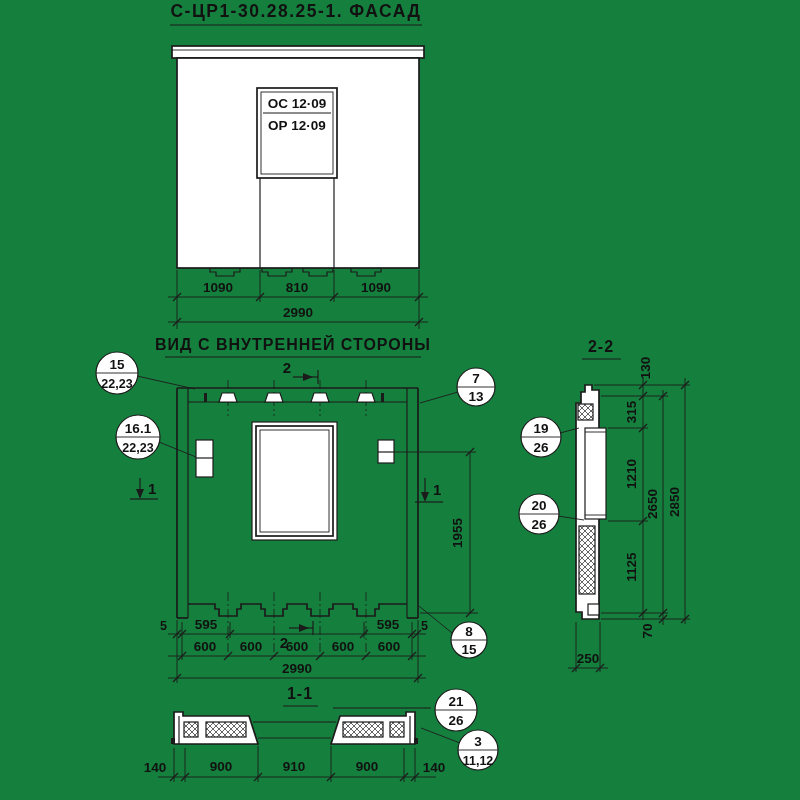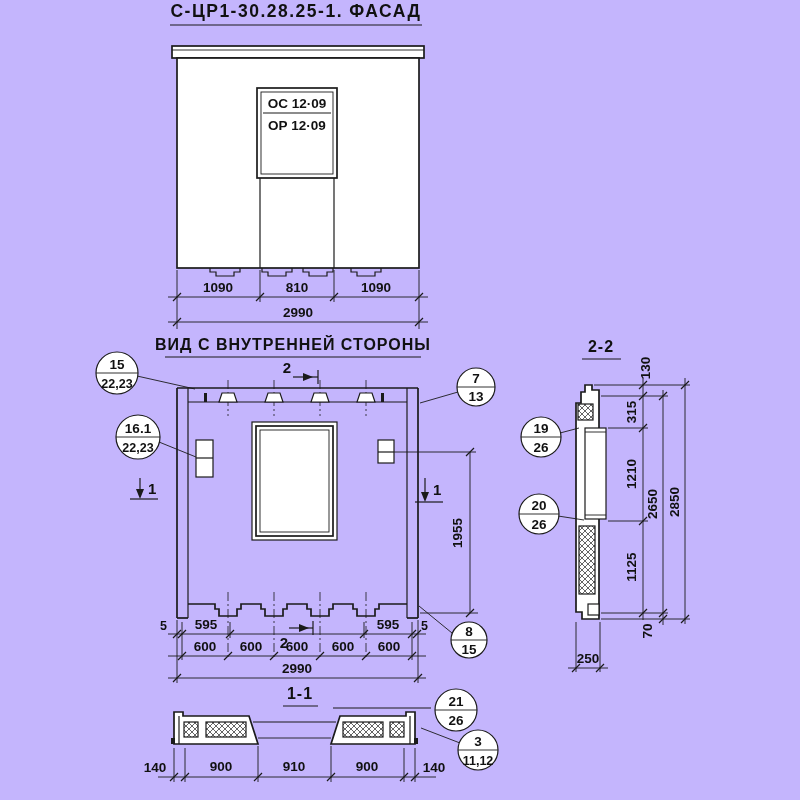--- a/index.html
+++ b/index.html
@@ -1,16 +1,16 @@
 <!DOCTYPE html>
 <html><head>
 <meta charset="utf-8">
 <style>
   html,body{margin:0;padding:0;background:#ffffff;}
-  .sheet{position:relative;width:800px;height:800px;background:#c4b5fd;overflow:hidden;
+  .sheet{position:relative;width:800px;height:800px;background:#15803d;overflow:hidden;
          font-family:"Liberation Sans", sans-serif;}
   svg{position:absolute;left:0;top:0;}
   .ln{stroke:#1b1b1b;stroke-width:1.7;fill:none;}
   .md{stroke:#1b1b1b;stroke-width:1.2;fill:none;}
   .tn{stroke:#1b1b1b;stroke-width:0.9;fill:none;}
   .cl{stroke:#1b1b1b;stroke-width:0.8;fill:none;stroke-dasharray:9 3 2 3;}
   .fill{fill:#1b1b1b;stroke:none;}
   .wh{fill:#ffffff;}
   .hx{fill:url(#xh);stroke:#1b1b1b;stroke-width:1.2;}
   text{fill:#111;font-family:"Liberation Sans", sans-serif;font-weight:700;}

